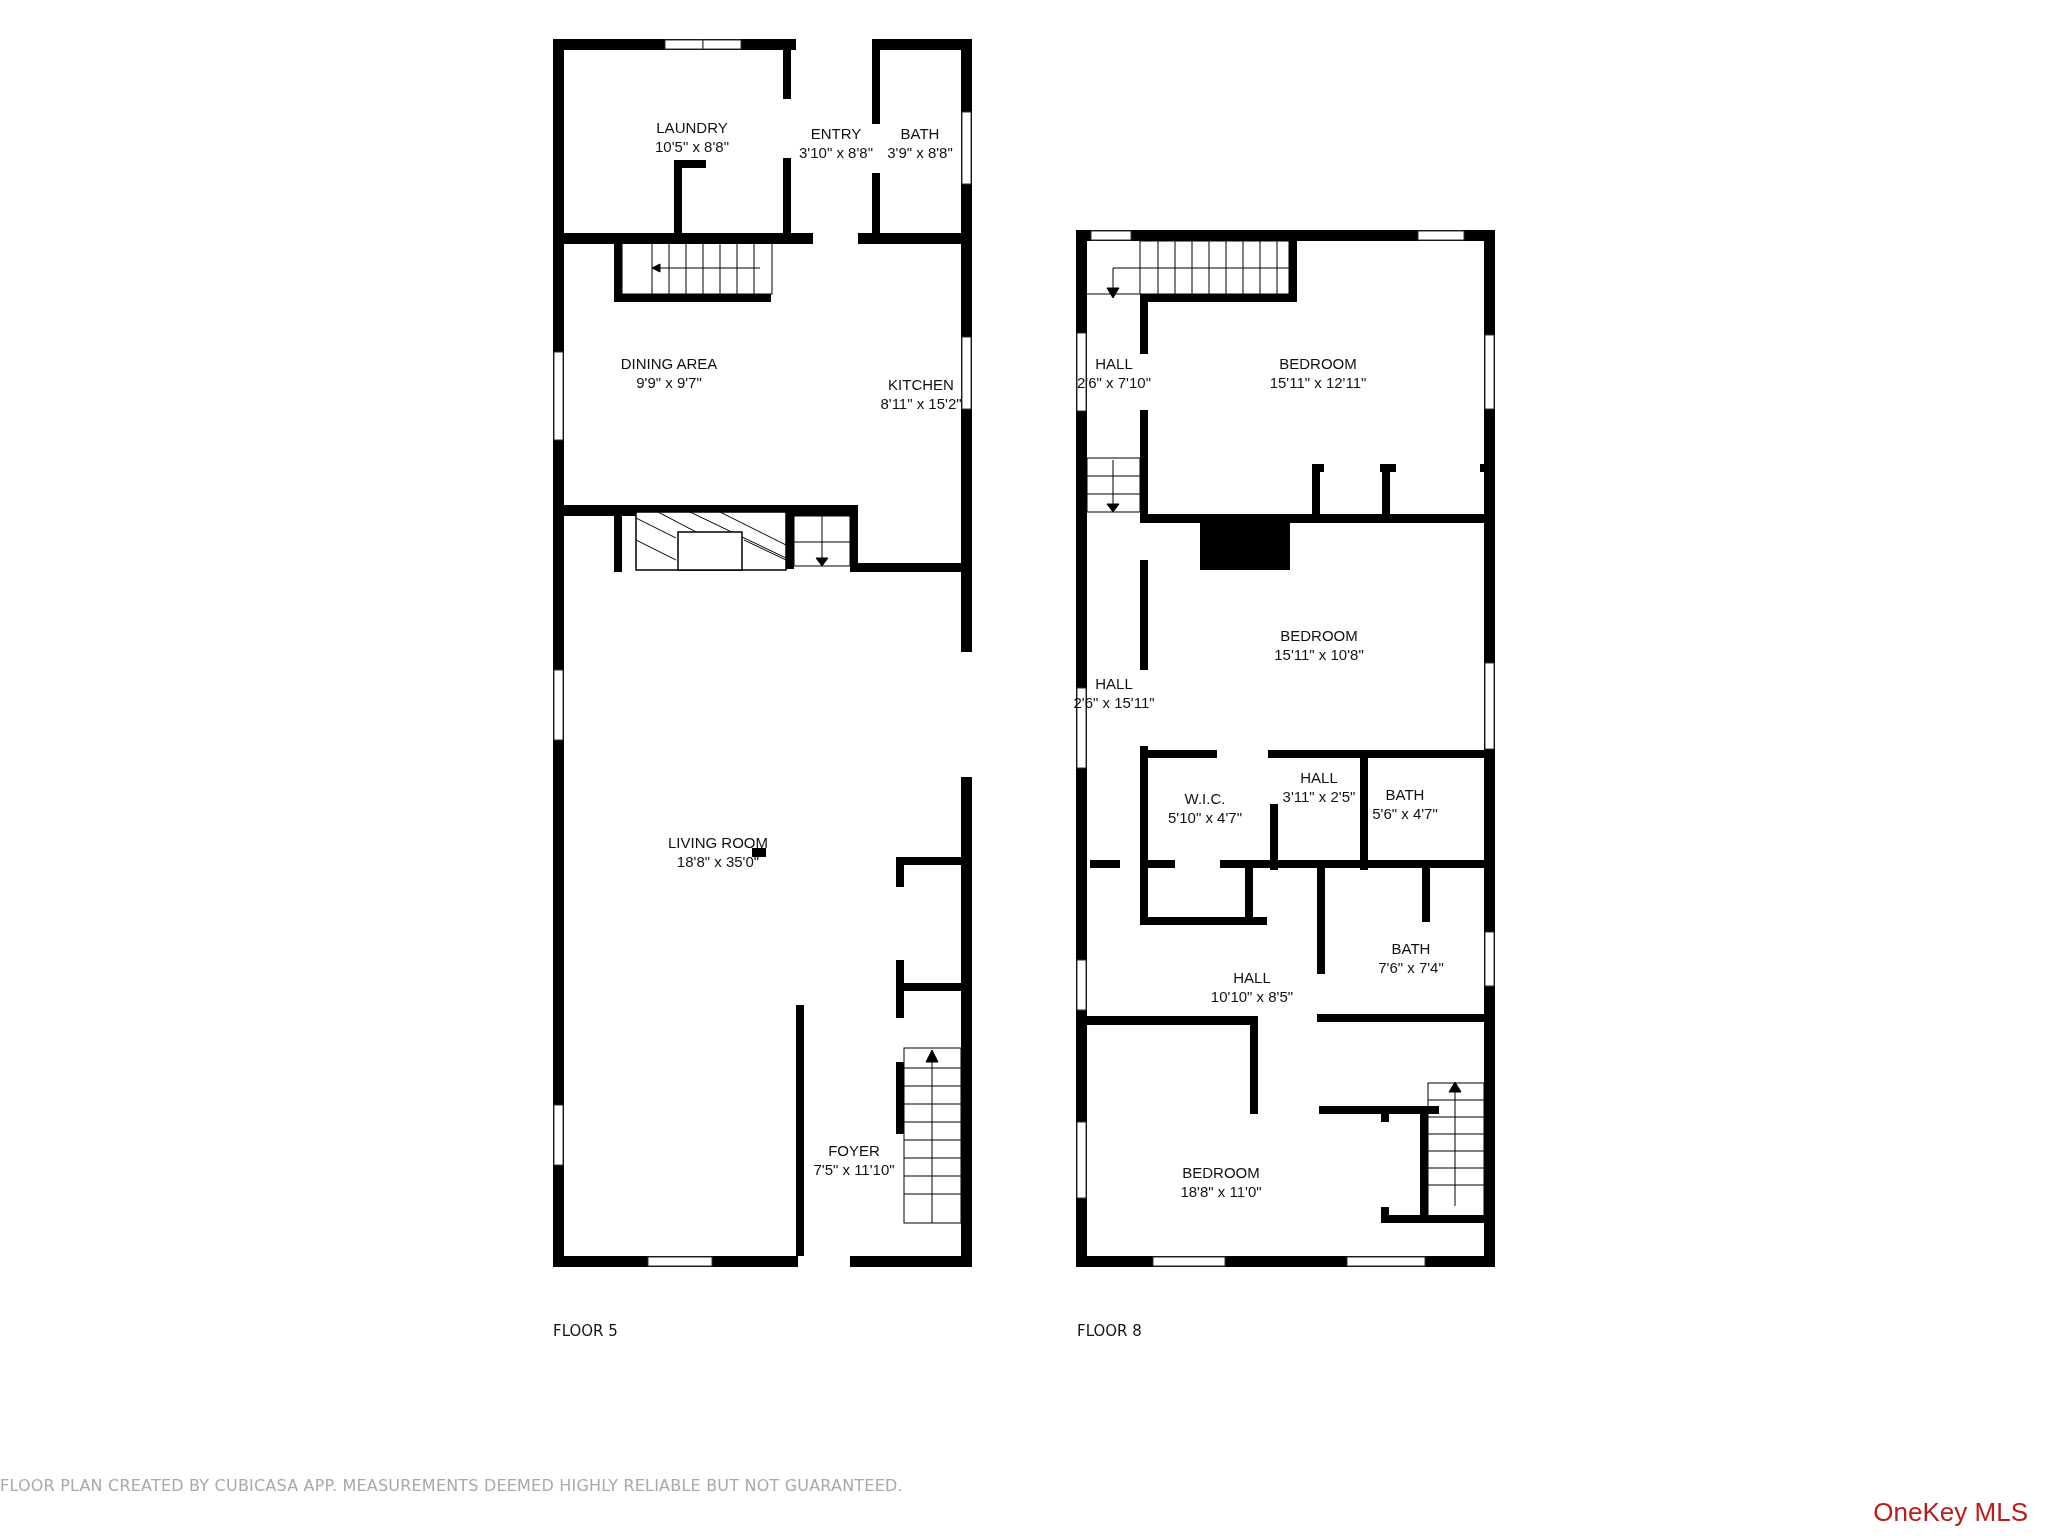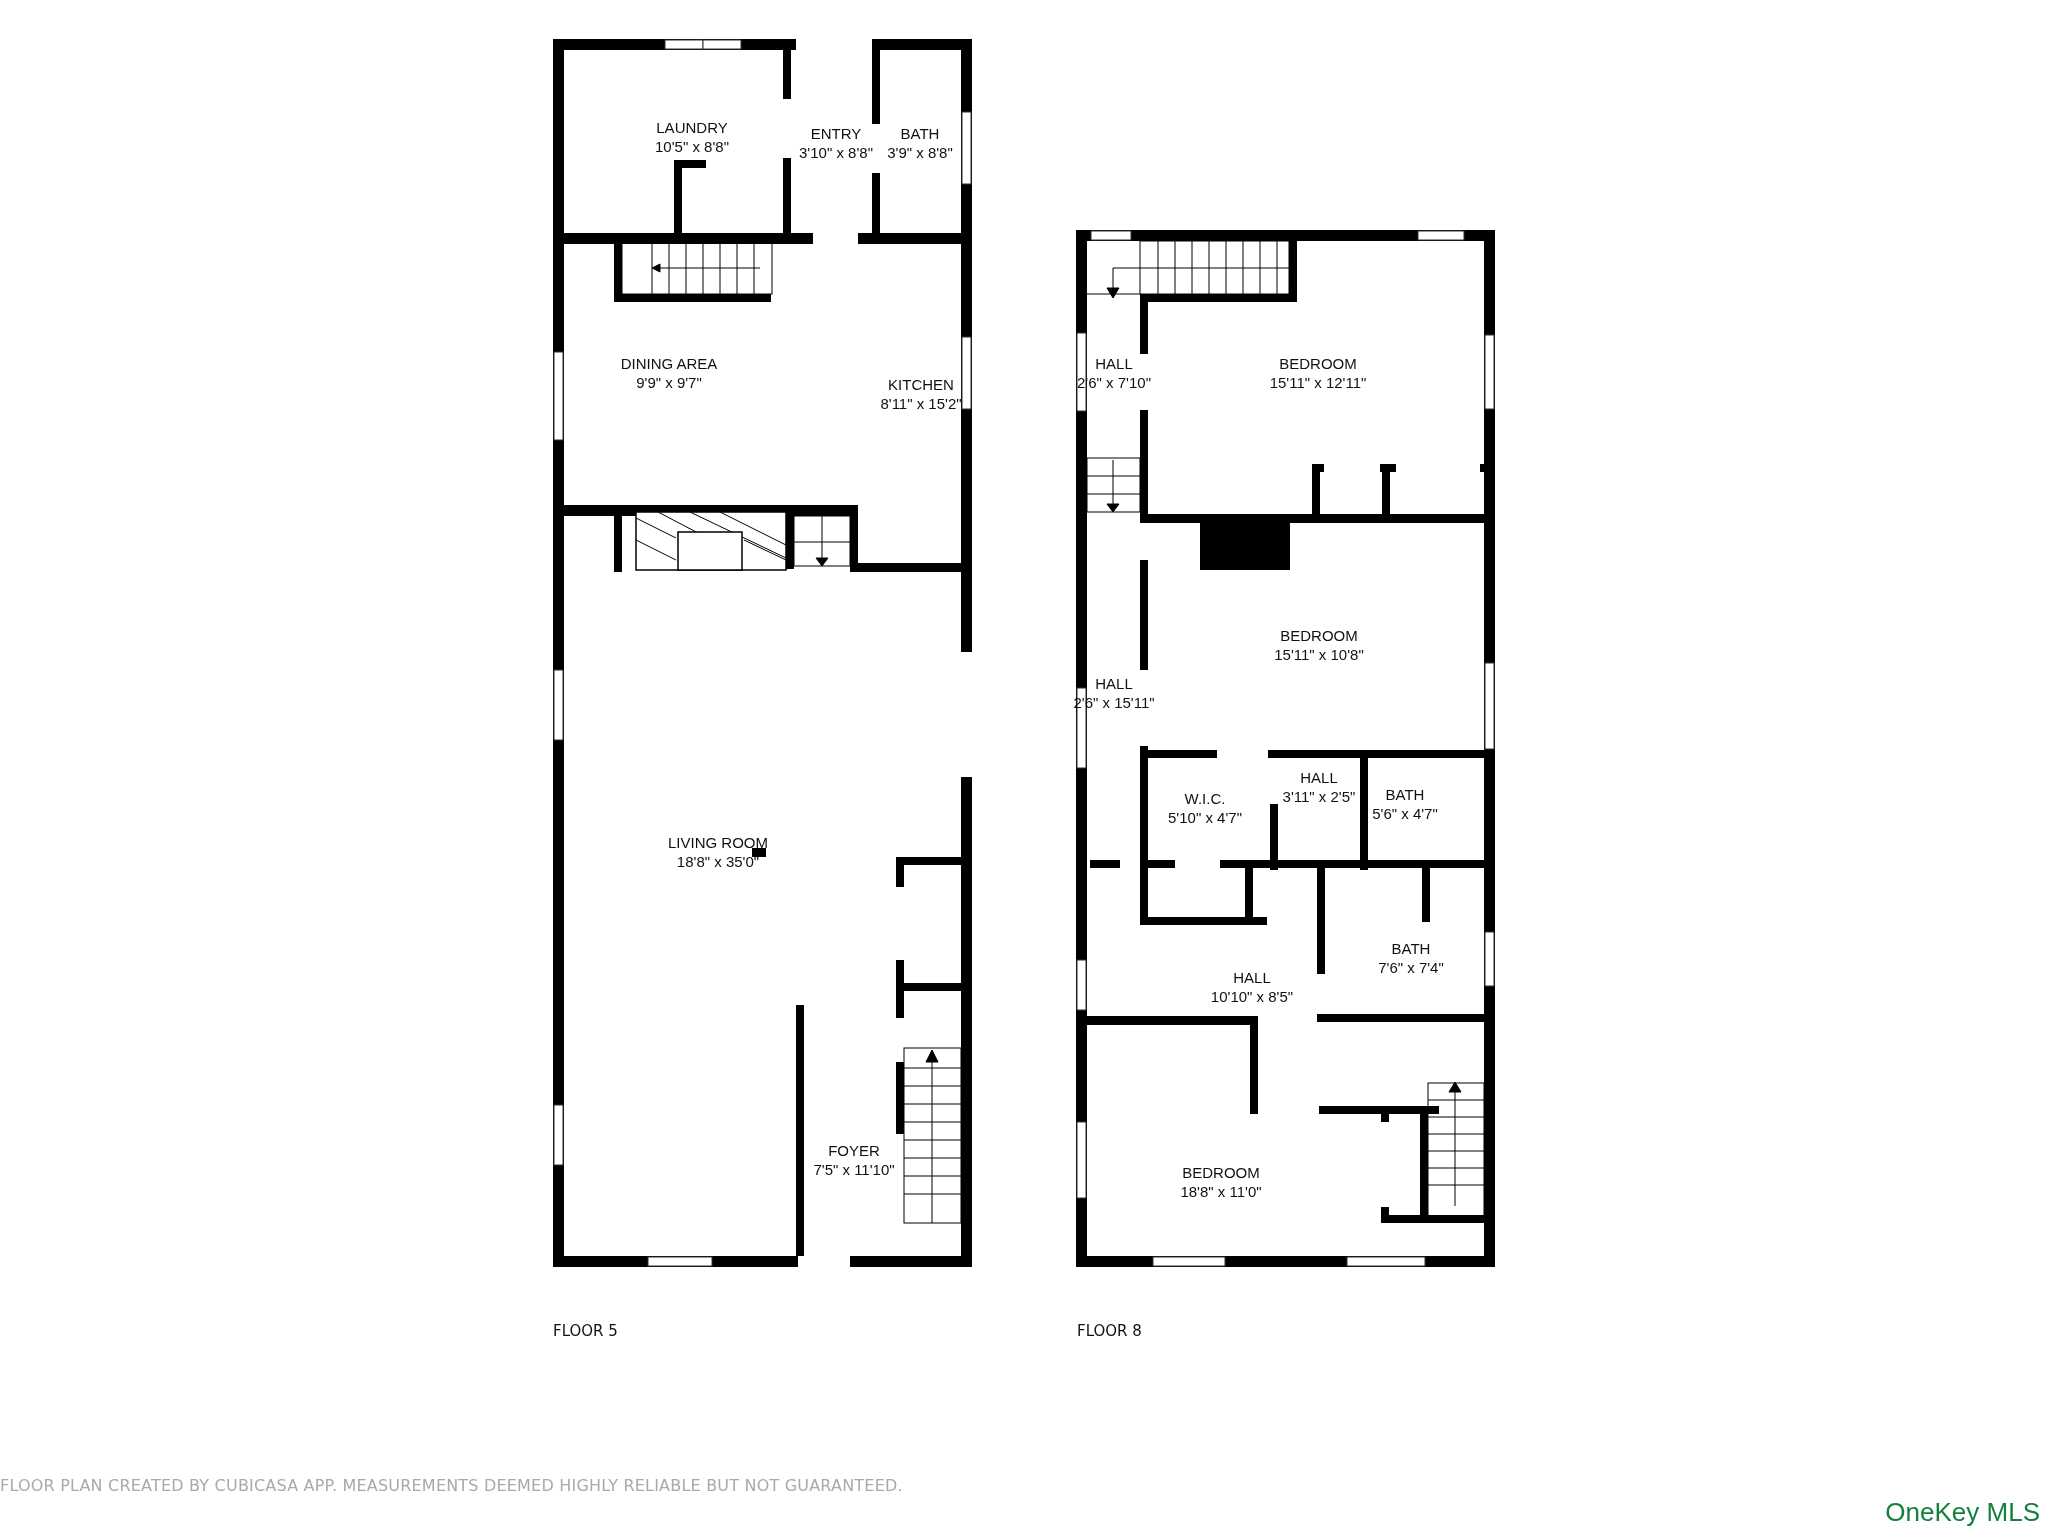--- a/index.html
+++ b/index.html
@@ -1,21 +1,21 @@
 <!DOCTYPE html>
 <html><head>
 <meta charset="utf-8">
 <style>
   html, body { margin:0; padding:0; background:#ffffff; }
   body { width:2048px; height:1536px; position:relative; overflow:hidden; font-family:"Liberation Sans", sans-serif; }
   .plan { position:absolute; left:0; top:0; }
   .room-label { position:absolute; text-align:center; color:#111; font-size:15px; line-height:19px; transform:translate(-50%,-50%); white-space:nowrap; }
   .floor-label { position:absolute; font-family:"DejaVu Sans", sans-serif; font-size:15px; color:#111; }
   .disclaimer { position:absolute; left:0; width:100%; top:1476px; font-family:"DejaVu Sans", sans-serif; font-size:16px; color:#a9a9a9; letter-spacing:0.2px; }
-  .watermark { position:absolute; right:8px; bottom:8px; font-size:26px; color:#15803d; font-family:"Liberation Sans", sans-serif; }
+  .watermark { position:absolute; right:20px; bottom:8px; font-size:26px; color:#b91c1c; font-family:"Liberation Sans", sans-serif; }
 </style>
 </head>
 <body>
 
 <svg class="plan" width="2048" height="1536" viewBox="0 0 2048 1536" xmlns="http://www.w3.org/2000/svg">
 
   <g fill="#000">
 
     <rect x="553" y="39" width="11" height="1228"></rect>
     <rect x="961" y="39" width="11" height="1228"></rect>

